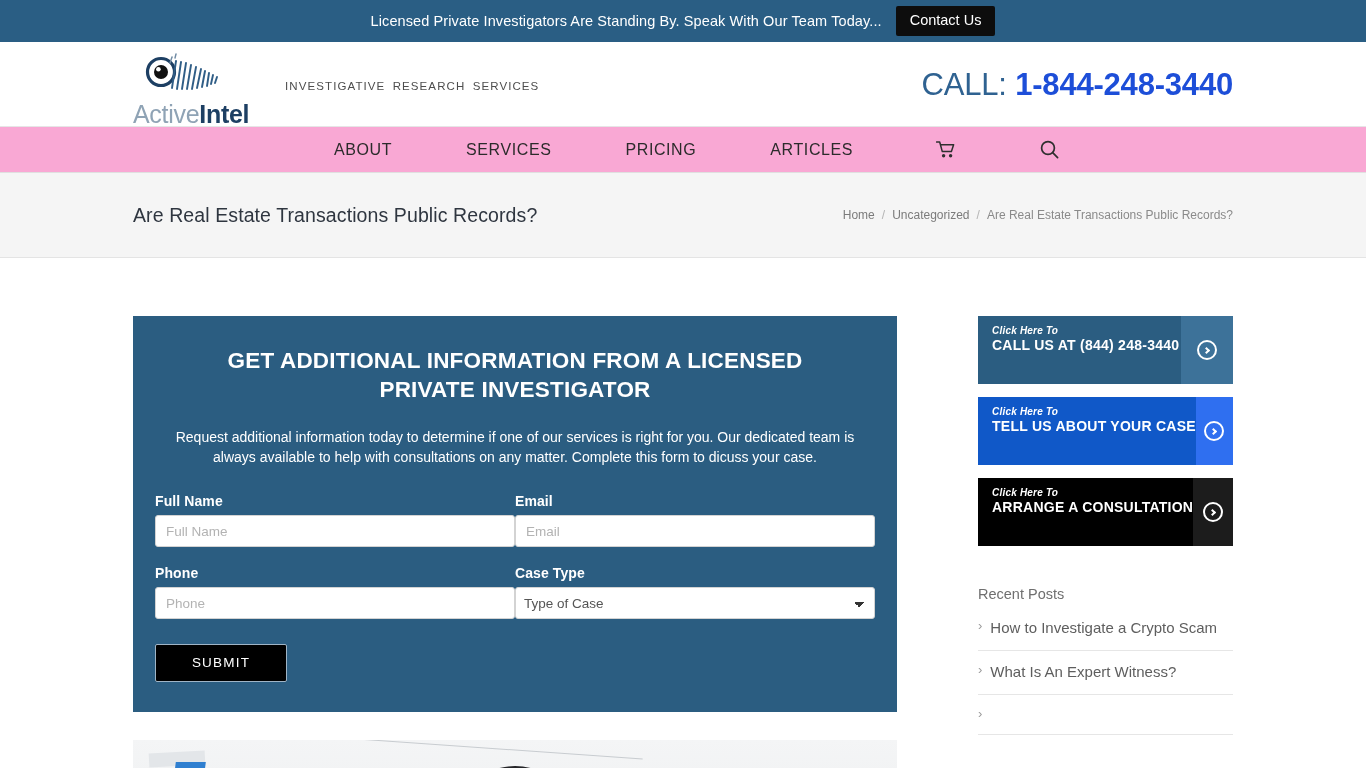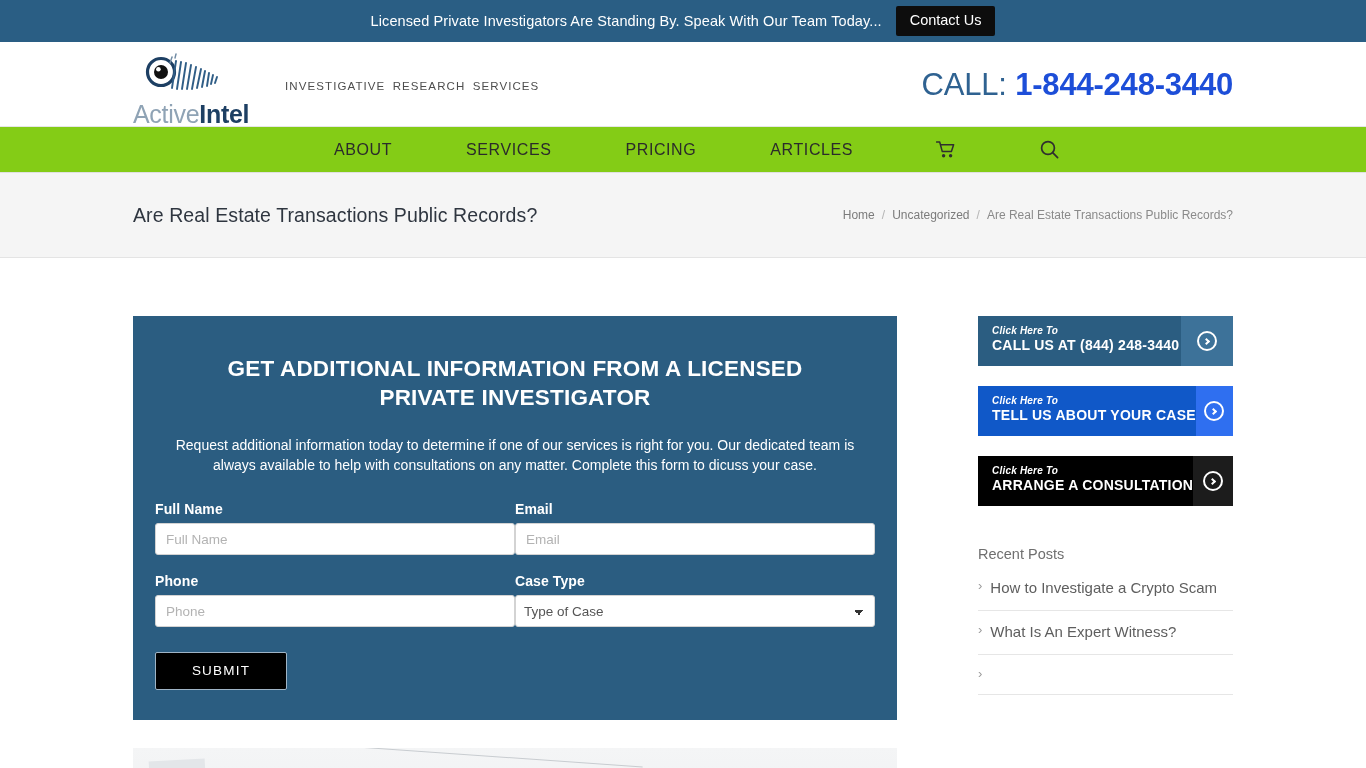--- a/index.html
+++ b/index.html
@@ -96,21 +96,21 @@
 
   
   .nav {
     height: 47px;
     border-top: 1px solid #e6e6e6;
     border-bottom: 1px solid #e0e0e0;
     display: flex;
     align-items: center;
     justify-content: center;
     gap: 8px;
-    background: #84cc16;
+    background: #f9a8d4;
     padding-left: 16px;
   }
   .nav-item {
     font-size: 16px;
     letter-spacing: 0.6px;
     color: #2b2b2b;
     padding: 0 33px;
     cursor: pointer;
     text-decoration: none;
     line-height: 1;
@@ -169,21 +169,20 @@
     padding: 31px 22px 30px 22px;
   }
   .form-heading {
     color: #ffffff;
     text-align: center;
     font-size: 22.5px;
     font-weight: 700;
     line-height: 1.28;
     letter-spacing: 0.2px;
     padding: 0 30px;
-    margin-top: 8px;
   }
   .form-desc {
     color: #ffffff;
     text-align: center;
     font-size: 14px;
     line-height: 1.45;
     margin-top: 22px;
     padding: 0 18px;
   }
   .form-rows { margin-top: 26px; }
@@ -300,22 +299,22 @@
     top: 8px;
     width: 300px;
     height: 1px;
     background: #c8ccd0;
     transform: rotate(4deg);
   }
 
   
   .cta {
     display: flex;
-    height: 50px;
-    margin-bottom: 20px;
+    height: 68px;
+    margin-bottom: 13px;
     cursor: pointer;
     overflow: hidden;
   }
   .cta-text {
     flex: 1;
     padding: 9px 0 0 14px;
     color: #ffffff;
     line-height: 1.12;
   }
   .cta-kicker {

